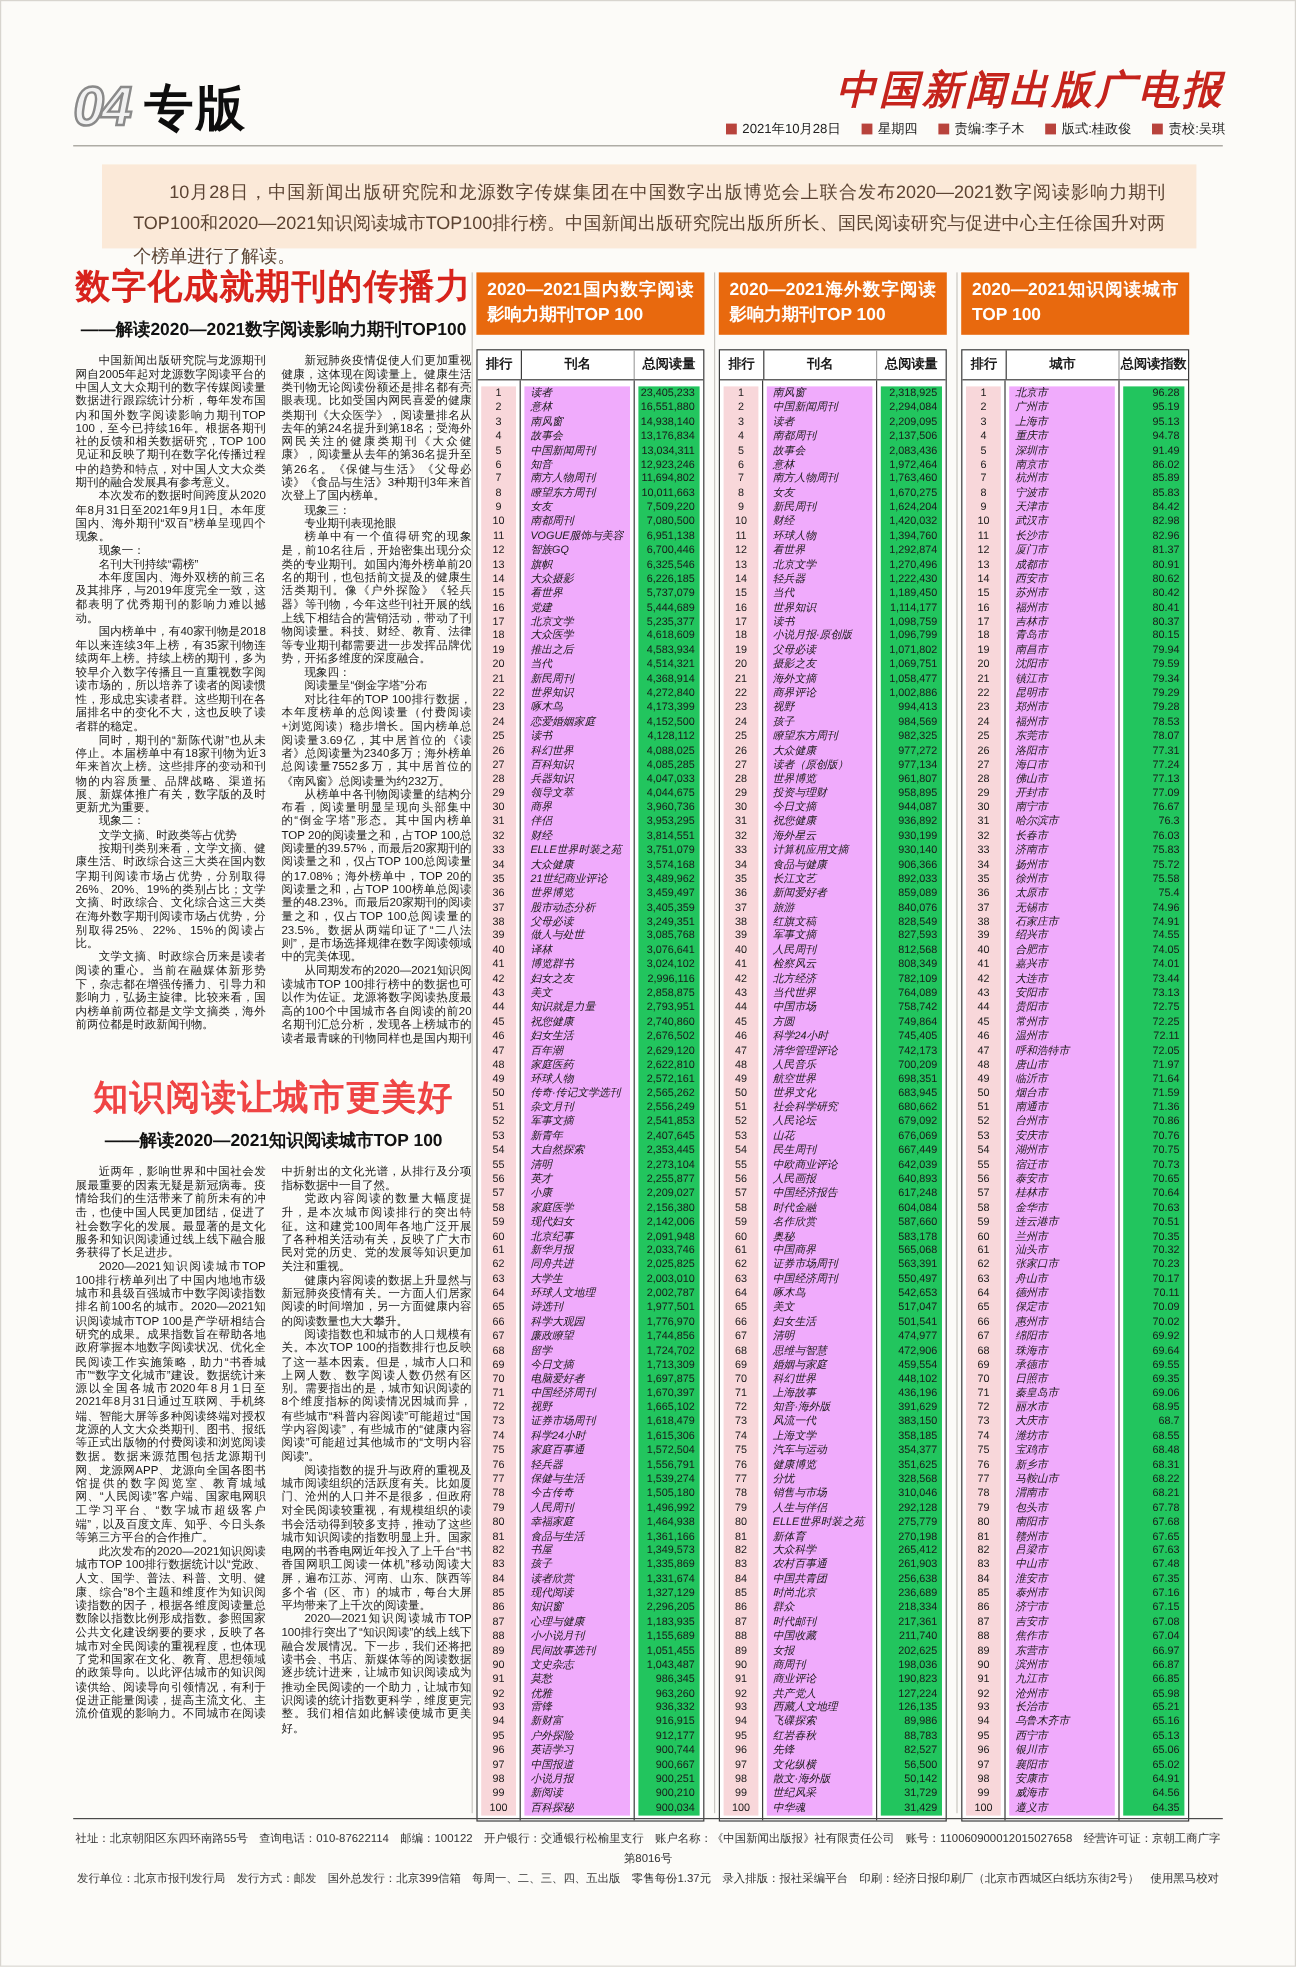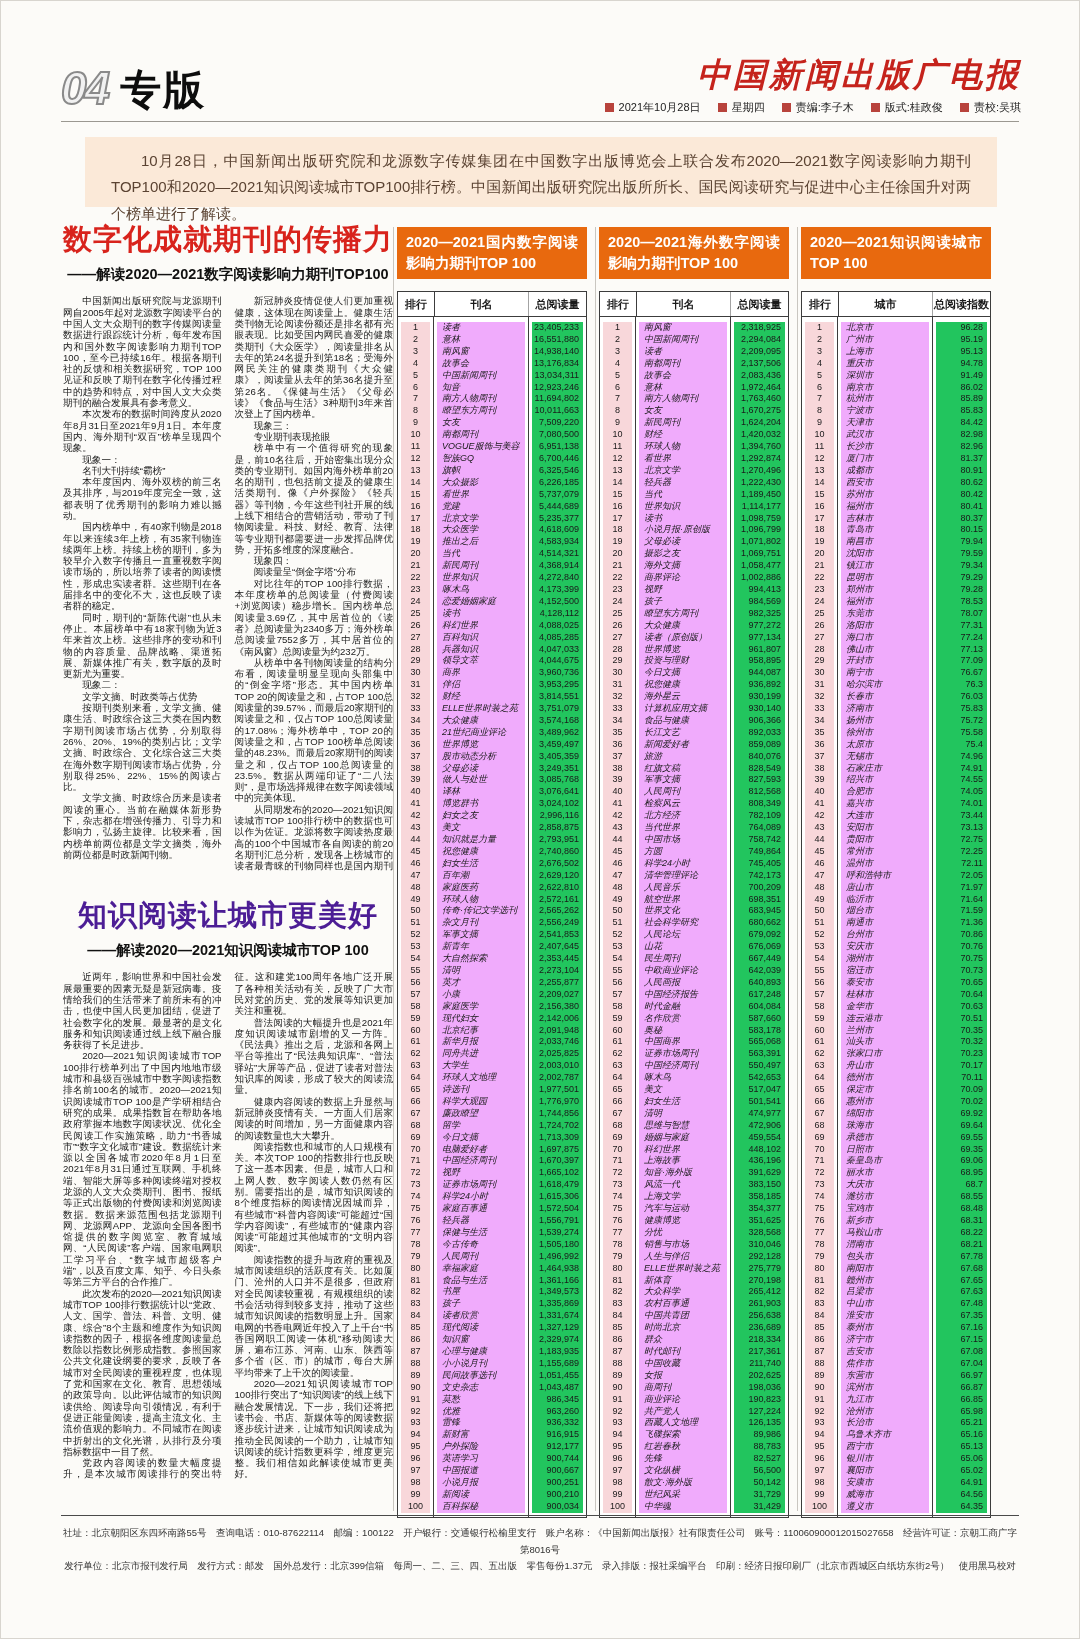--- a/index.html
+++ b/index.html
@@ -23,21 +23,21 @@
   .intro-box{position:absolute;left:84px;top:136px;width:912px;height:70px;background:#fbe9d8;
              box-sizing:border-box;padding:11px 26px;font-size:15px;line-height:1.75;
              color:#5b4332;text-align:justify;}
   .intro-box p{margin:0;text-indent:2em;}
   
   .article{position:absolute;left:62px;width:330px;}
   .article-1{top:222px;}
   .article-2{top:898px;}
   .headline{font-size:29px;font-weight:900;text-align:center;line-height:1.15;letter-spacing:1px;margin:0;}
   .headline-red{color:#d8231c;}
-  .headline-black{color:#4c1d95;}
+  .headline-black{color:#ef4444;}
   .subtitle{font-size:14.5px;font-weight:700;text-align:center;margin:9px 0 0 0;color:#111;}
   .article-body{margin-top:11px;column-count:2;column-gap:13px;text-align:justify;
                 font-size:9.6px;line-height:11.3px;overflow:hidden;}
   .article-1 .article-body{height:586px;}
   .article-2 .article-body{height:536px;}
   .article-body p{margin:0;text-indent:2em;}
   
   .vrule{position:absolute;top:226px;height:1284px;width:0;border-left:1px solid #c9c6c0;}
   
   .panel{position:absolute;top:226px;width:190px;}
@@ -124,21 +124,20 @@
   </div>
 
   <div class="article article-2">
     <h1 class="headline headline-black">知识阅读让城市更美好</h1>
     <p class="subtitle">——解读2020—2021知识阅读城市TOP 100</p>
     <div class="article-body">
         <p>近两年，影响世界和中国社会发展最重要的因素无疑是新冠病毒。疫情给我们的生活带来了前所未有的冲击，也使中国人民更加团结，促进了社会数字化的发展。最显著的是文化服务和知识阅读通过线上线下融合服务获得了长足进步。</p>
         <p>2020—2021知识阅读城市TOP 100排行榜单列出了中国内地地市级城市和县级百强城市中数字阅读指数排名前100名的城市。2020—2021知识阅读城市TOP 100是产学研相结合研究的成果。成果指数旨在帮助各地政府掌握本地数字阅读状况、优化全民阅读工作实施策略，助力“书香城市”“数字文化城市”建设。数据统计来源以全国各城市2020年8月1日至2021年8月31日通过互联网、手机终端、智能大屏等多种阅读终端对授权龙源的人文大众类期刊、图书、报纸等正式出版物的付费阅读和浏览阅读数据。数据来源范围包括龙源期刊网、龙源网APP、龙源向全国各图书馆提供的数字阅览室、教育城域网、“人民阅读”客户端、国家电网职工学习平台、“数字城市超级客户端”，以及百度文库、知乎、今日头条等第三方平台的合作推广。</p>
         <p>此次发布的2020—2021知识阅读城市TOP 100排行数据统计以“党政、人文、国学、普法、科普、文明、健康、综合”8个主题和维度作为知识阅读指数的因子，根据各维度阅读量总数除以指数比例形成指数。参照国家公共文化建设纲要的要求，反映了各城市对全民阅读的重视程度，也体现了党和国家在文化、教育、思想领域的政策导向。以此评估城市的知识阅读供给、阅读导向引领情况，有利于促进正能量阅读，提高主流文化、主流价值观的影响力。不同城市在阅读中折射出的文化光谱，从排行及分项指标数据中一目了然。</p>
         <p>党政内容阅读的数量大幅度提升，是本次城市阅读排行的突出特征。这和建党100周年各地广泛开展了各种相关活动有关，反映了广大市民对党的历史、党的发展等知识更加关注和重视。</p>
-        <p>普法阅读的大幅提升也是2021年度知识阅读城市剧增的又一方阵。《民法典》推出之后，龙源和各网上平台等推出了“民法典知识库”、“普法驿站”大屏等产品，促进了读者对普法知识库的阅读，形成了较大的阅读流量。</p>
         <p>健康内容阅读的数据上升显然与新冠肺炎疫情有关。一方面人们居家阅读的时间增加，另一方面健康内容的阅读数量也大大攀升。</p>
         <p>阅读指数也和城市的人口规模有关。本次TOP 100的指数排行也反映了这一基本因素。但是，城市人口和上网人数、数字阅读人数仍然有区别。需要指出的是，城市知识阅读的8个维度指标的阅读情况因城而异，有些城市“科普内容阅读”可能超过“国学内容阅读”，有些城市的“健康内容阅读”可能超过其他城市的“文明内容阅读”。</p>
         <p>阅读指数的提升与政府的重视及城市阅读组织的活跃度有关。比如厦门、沧州的人口并不是很多，但政府对全民阅读较重视，有规模组织的读书会活动得到较多支持，推动了这些城市知识阅读的指数明显上升。国家电网的书香电网近年投入了上千台“书香国网职工阅读一体机”移动阅读大屏，遍布江苏、河南、山东、陕西等多个省（区、市）的城市，每台大屏平均带来了上千次的阅读量。</p>
         <p>2020—2021知识阅读城市TOP 100排行突出了“知识阅读”的线上线下融合发展情况。下一步，我们还将把读书会、书店、新媒体等的阅读数据逐步统计进来，让城市知识阅读成为推动全民阅读的一个助力，让城市知识阅读的统计指数更科学，维度更完整。我们相信如此解读使城市更美好。</p>
       </div>
   </div>
 
   <div class="vrule" style="left:392px;"></div>
   <div class="vrule" style="left:594px;"></div>
   <div class="vrule" style="left:796px;"></div>
@@ -440,21 +439,21 @@
               <div class="cell">1,556,791</div>
               <div class="cell">1,539,274</div>
               <div class="cell">1,505,180</div>
               <div class="cell">1,496,992</div>
               <div class="cell">1,464,938</div>
               <div class="cell">1,361,166</div>
               <div class="cell">1,349,573</div>
               <div class="cell">1,335,869</div>
               <div class="cell">1,331,674</div>
               <div class="cell">1,327,129</div>
-              <div class="cell">2,329,974</div>
+              <div class="cell">2,296,205</div>
               <div class="cell">1,183,935</div>
               <div class="cell">1,155,689</div>
               <div class="cell">1,051,455</div>
               <div class="cell">1,043,487</div>
               <div class="cell">986,345</div>
               <div class="cell">963,260</div>
               <div class="cell">936,332</div>
               <div class="cell">916,915</div>
               <div class="cell">912,177</div>
               <div class="cell">900,744</div>

